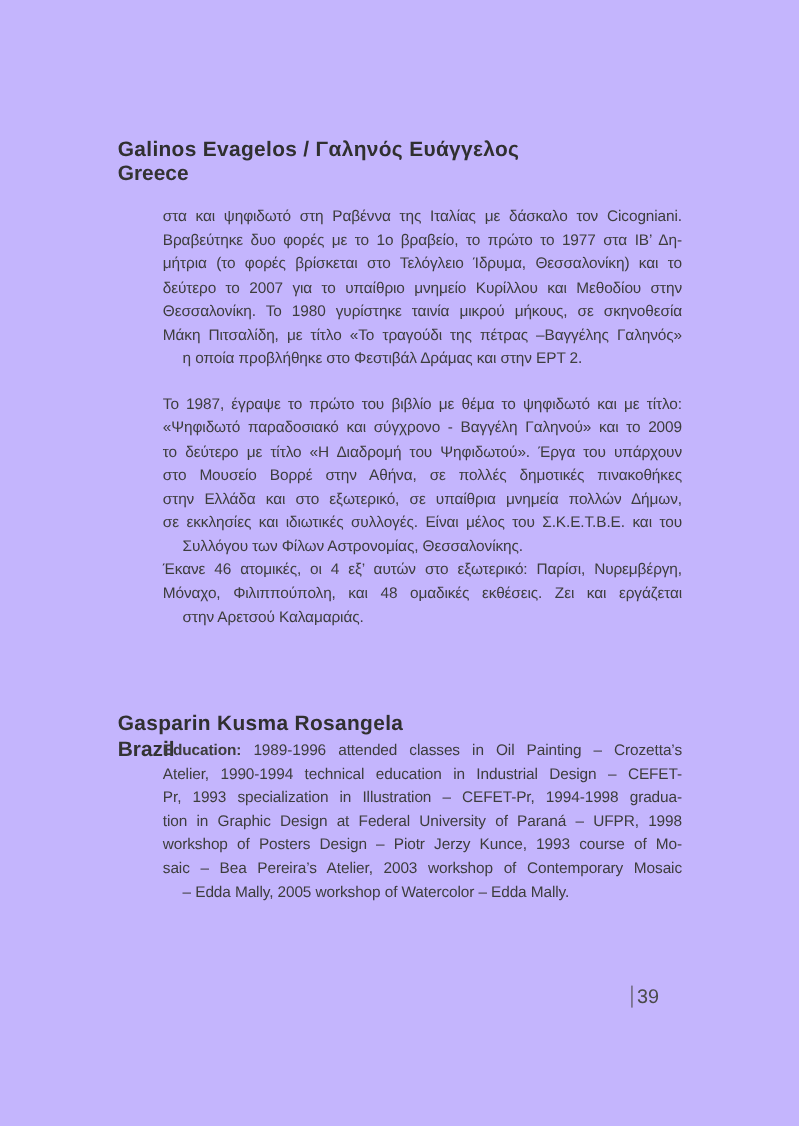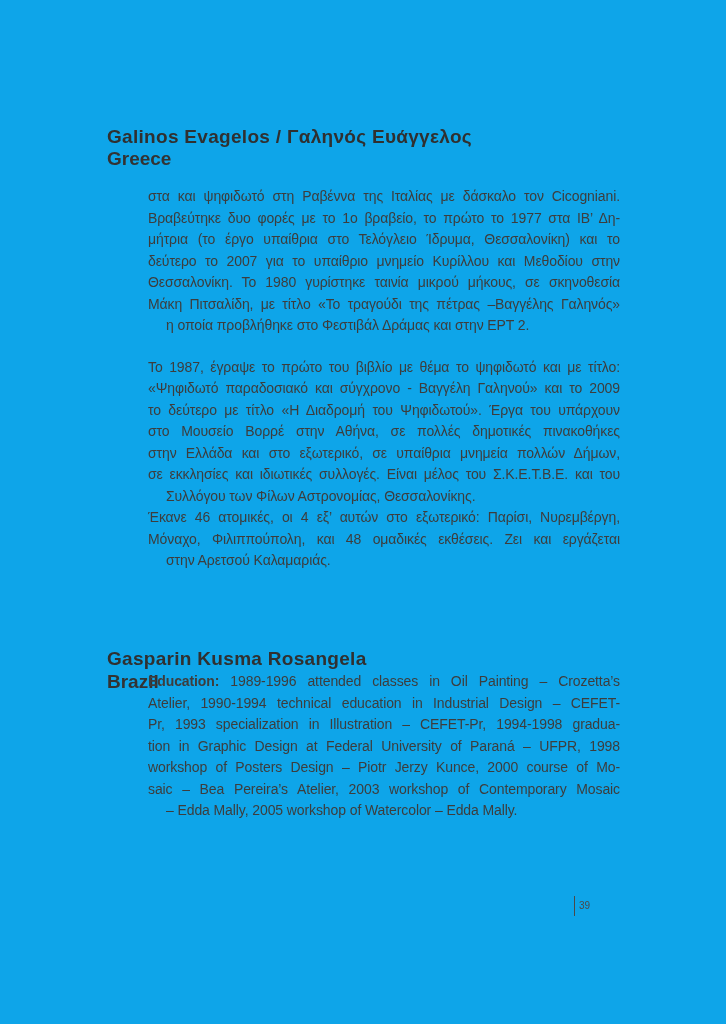--- a/index.html
+++ b/index.html
@@ -4,21 +4,21 @@
 <style>
   html, body {
     margin: 0;
     padding: 0;
     background: #ffffff;
   }
   .page {
     position: relative;
     width: 726px;
     height: 1024px;
-    background: #0ea5e9;
+    background: #c4b5fd;
     font-family: "Liberation Sans", sans-serif;
     overflow: hidden;
   }
   .entry-name {
     position: absolute;
     left: 107px;
     font-size: 19px;
     font-weight: 700;
     letter-spacing: 0.3px;
     color: #303030;
@@ -58,41 +58,41 @@
     align-items: center;
     color: #4a4a4a;
   }
   .pageno-bar {
     display: inline-block;
     width: 1px;
     height: 20px;
     background: #4a4a4a;
     margin-right: 4px;
   }
-  .pageno-num { font-size: 10px; line-height: 20px; }
+  .pageno-num { font-size: 18px; line-height: 20px; }
 
   #entry0-name    { top: 126px; }
   #entry0-country { top: 148px; }
   #entry0-paras   { top: 186px; }
   #entry1-name    { top: 648px; }
   #entry1-country { top: 671px; }
   #entry1-paras   { top: 671px; }
 </style>
 </head>
 <body>
 
 <div class="page">
 
   <h2 class="entry-name" id="entry0-name">Galinos Evagelos / Γαληνός Ευάγγελος</h2>
   <div class="entry-country" id="entry0-country">Greece</div>
   <div class="paras" id="entry0-paras">
       <div class="para">
         <div class="line">στα και ψηφιδωτό στη Ραβέννα της Ιταλίας με δάσκαλο τον Cicogniani.</div>
         <div class="line">Βραβεύτηκε δυο φορές με το 1ο βραβείο, το πρώτο το 1977 στα ΙΒ’ Δη-</div>
-        <div class="line">μήτρια (το έργο υπαίθρια στο Τελόγλειο Ίδρυμα, Θεσσαλονίκη) και το</div>
+        <div class="line">μήτρια (το φορές βρίσκεται στο Τελόγλειο Ίδρυμα, Θεσσαλονίκη) και το</div>
         <div class="line">δεύτερο το 2007 για το υπαίθριο μνημείο Κυρίλλου και Μεθοδίου στην</div>
         <div class="line">Θεσσαλονίκη. Το 1980 γυρίστηκε ταινία μικρού μήκους, σε σκηνοθεσία</div>
         <div class="line">Μάκη Πιτσαλίδη, με τίτλο «Το τραγούδι της πέτρας –Βαγγέλης Γαληνός»</div>
         <div class="line ragged">η οποία προβλήθηκε στο Φεστιβάλ Δράμας και στην ΕΡΤ 2.</div>
       </div>
       <div class="para">
         <div class="line">Το 1987, έγραψε το πρώτο του βιβλίο με θέμα το ψηφιδωτό και με τίτλο:</div>
         <div class="line">«Ψηφιδωτό παραδοσιακό και σύγχρονο - Βαγγέλη Γαληνού» και το 2009</div>
         <div class="line">το δεύτερο με τίτλο «Η Διαδρομή του Ψηφιδωτού». Έργα του υπάρχουν</div>
         <div class="line">στο Μουσείο Βορρέ στην Αθήνα, σε πολλές δημοτικές πινακοθήκες</div>
@@ -106,21 +106,21 @@
     </div>
 
   <h2 class="entry-name" id="entry1-name">Gasparin Kusma Rosangela</h2>
   <div class="entry-country" id="entry1-country">Brazil</div>
   <div class="paras" id="entry1-paras">
       <div class="para">
         <div class="line"><span class="lead">Education:</span> 1989-1996 attended classes in Oil Painting – Crozetta’s</div>
         <div class="line">Atelier, 1990-1994 technical education in Industrial Design – CEFET-</div>
         <div class="line">Pr, 1993 specialization in Illustration – CEFET-Pr, 1994-1998 gradua-</div>
         <div class="line">tion in Graphic Design at Federal University of Paraná – UFPR, 1998</div>
-        <div class="line">workshop of Posters Design – Piotr Jerzy Kunce, 2000 course of Mo-</div>
+        <div class="line">workshop of Posters Design – Piotr Jerzy Kunce, 1993 course of Mo-</div>
         <div class="line">saic – Bea Pereira’s Atelier, 2003 workshop of Contemporary Mosaic</div>
         <div class="line ragged">– Edda Mally, 2005 workshop of Watercolor – Edda Mally.</div>
       </div>
     </div>
 
   <div class="pageno">
     <span class="pageno-bar"></span>
     <span class="pageno-num">39</span>
   </div>
 

